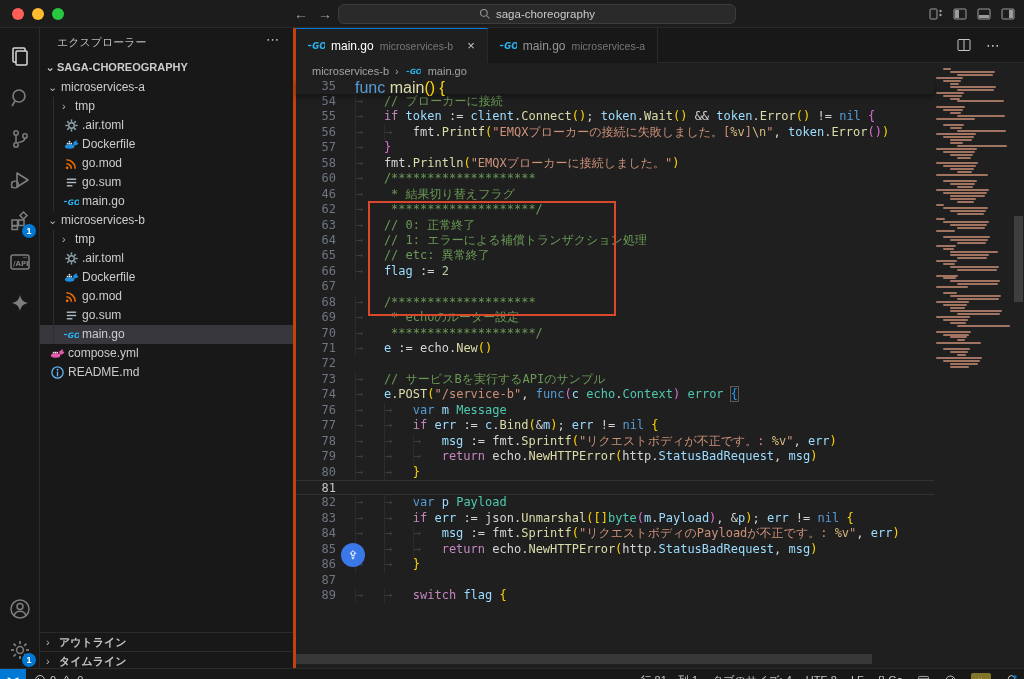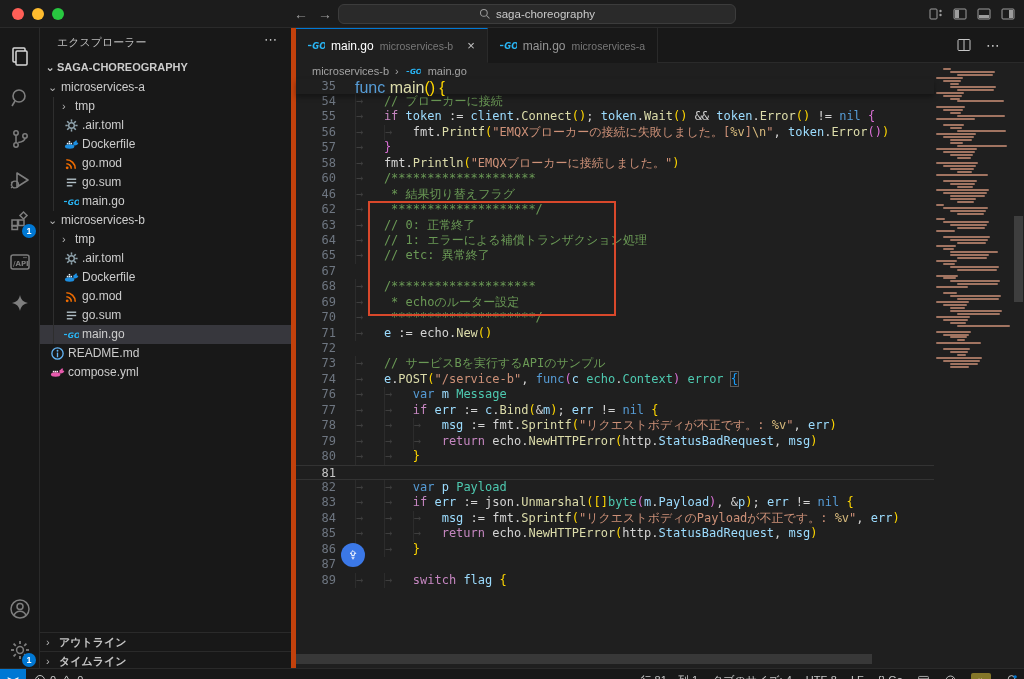--- a/index.html
+++ b/index.html
@@ -10,21 +10,21 @@
   .tl { position:absolute; top:8px; width:12px; height:12px; border-radius:50%; }
   .nav { position:absolute; top:5px; width:18px; height:18px; color:#9d9d9d; font-size:14px; text-align:center; line-height:18px; }
   #searchbox { position:absolute; left:338px; top:4px; width:398px; height:20px; background:#2a2a2a; border:1px solid #3c3c3c; border-radius:6px; color:#c9c9c9; font-size:11.5px; display:flex; align-items:center; justify-content:center; gap:5px; }
   .tb-ic { position:absolute; top:6px; width:16px; height:16px; color:#9d9d9d; }
   
   #activitybar { position:absolute; left:0; top:28px; width:40px; height:640px; background:#181818; border-right:1px solid #2a2a2a; }
   .act { position:absolute; left:0; width:40px; height:38px; display:flex; align-items:center; justify-content:center; color:#7e7e7e; }
   .act.on { color:#d7d7d7; }
   .badge { position:absolute; right:4px; bottom:2px; min-width:14px; height:14px; border-radius:7px; background:#0078d4; color:#fff; font-size:9px; line-height:14px; text-align:center; font-weight:bold; }
   
-  #sidebar { position:absolute; left:40px; top:28px; width:256px; height:640px; background:#181818; border-right:5px solid #c2410c; color:#cccccc; }
+  #sidebar { position:absolute; left:40px; top:28px; width:256px; height:640px; background:#181818; border-right:3px solid #c2410c; color:#cccccc; }
   #sb-head { position:absolute; left:0; top:0; width:100%; height:28px; }
   #sb-title { position:absolute; left:17px; top:7px; font-size:11px; color:#bdbdbd; }
   #sb-more { position:absolute; right:14px; top:4px; color:#bdbdbd; font-size:13px; }
   #sb-root { position:absolute; left:0; top:28px; width:100%; height:22px; font-weight:bold; font-size:11px; line-height:22px; }
   #sb-root .chev { position:absolute; left:4px; width:12px; text-align:center; color:#c5c5c5; }
   #sb-root .lbl { position:absolute; left:17px; }
   #tree { position:absolute; left:0; top:50px; width:100%; }
   .trow { position:relative; height:19px; font-size:12px; line-height:19px; color:#cccccc; white-space:nowrap; }
   .trow.sel { background:#37373d; }
   .trow .chev { position:absolute; width:10px; color:#b5b5b5; font-size:11px; }
@@ -353,40 +353,40 @@
           <svg viewBox="0 0 20 12" width="17" height="11">
             <line x1="0" y1="6" x2="4" y2="6" stroke="#29b6f6" stroke-width="1.6"></line>
             <text x="5" y="10" font-family="DejaVu Sans,sans-serif" font-size="10" font-weight="bold" font-style="italic" fill="#29b6f6">GO</text>
           </svg>
         </span>
         <span style="position: absolute; left: 42px;">main.go</span>
       </div>
       <div class="trow">
         <span class="fic" style="left: 10px;">
           <svg viewBox="0 0 16 16">
-            <circle cx="8" cy="8" r="6" fill="none" stroke="#64b5f6" stroke-width="1.4"></circle>
-            <circle cx="8" cy="5" r="1" fill="#64b5f6"></circle>
-            <rect x="7.3" y="7" width="1.4" height="5" fill="#64b5f6"></rect>
-          </svg>
-        </span>
-        <span style="position: absolute; left: 28px;">README.md</span>
-      </div>
-      <div class="trow">
-        <span class="fic" style="left: 10px;">
-          <svg viewBox="0 0 16 16">
             <path d="M1.5 9h10c2 0 3.4-1.2 3.8-2.6l-2-.9.8-1.5c-1.2-.4-2.3.1-2.8 1L10 5.5V9" fill="#e85aad"></path>
             <ellipse cx="6" cy="10.2" rx="5" ry="2.4" fill="#e85aad"></ellipse>
             <g fill="#fde3f1">
               <rect x="3" y="6.2" width="1.6" height="1.6"></rect>
               <rect x="5" y="6.2" width="1.6" height="1.6"></rect>
               <rect x="7" y="6.2" width="1.6" height="1.6"></rect>
             </g>
           </svg>
         </span>
         <span style="position: absolute; left: 28px;">compose.yml</span>
+      </div>
+      <div class="trow">
+        <span class="fic" style="left: 10px;">
+          <svg viewBox="0 0 16 16">
+            <circle cx="8" cy="8" r="6" fill="none" stroke="#64b5f6" stroke-width="1.4"></circle>
+            <circle cx="8" cy="5" r="1" fill="#64b5f6"></circle>
+            <rect x="7.3" y="7" width="1.4" height="5" fill="#64b5f6"></rect>
+          </svg>
+        </span>
+        <span style="position: absolute; left: 28px;">README.md</span>
       </div>
     </div>
   <div class="sect" style="top:604px">
     <span class="chev">›</span>
       <span class="lbl">アウトライン</span>
   </div>
   <div class="sect" style="top:623px">
     <span class="chev">›</span>
       <span class="lbl">タイムライン</span>
   </div>
@@ -443,20 +443,21 @@
       <div class="cl"><span class="num">55</span><span class="src"><span class="tabch">→</span><span style="color: rgb(197, 134, 192);">if</span><span style="color: rgb(212, 212, 212);"> </span><span style="color: rgb(156, 220, 254);">token</span><span style="color: rgb(212, 212, 212);"> := </span><span style="color: rgb(156, 220, 254);">client</span><span style="color: rgb(212, 212, 212);">.</span><span style="color: rgb(220, 220, 170);">Connect</span><span style="color: rgb(255, 215, 0);">()</span><span style="color: rgb(212, 212, 212);">; </span><span style="color: rgb(156, 220, 254);">token</span><span style="color: rgb(212, 212, 212);">.</span><span style="color: rgb(220, 220, 170);">Wait</span><span style="color: rgb(255, 215, 0);">()</span><span style="color: rgb(212, 212, 212);"> &amp;&amp; </span><span style="color: rgb(156, 220, 254);">token</span><span style="color: rgb(212, 212, 212);">.</span><span style="color: rgb(220, 220, 170);">Error</span><span style="color: rgb(255, 215, 0);">()</span><span style="color: rgb(212, 212, 212);"> != </span><span style="color: rgb(86, 156, 214);">nil</span><span style="color: rgb(212, 212, 212);"> </span><span style="color: rgb(218, 112, 214);">{</span></span></div>
       <div class="cl"><span class="num">56</span><span class="src"><span class="tabch">→</span><span class="tabch">→</span><span style="color: rgb(212, 212, 212);">fmt</span><span style="color: rgb(212, 212, 212);">.</span><span style="color: rgb(220, 220, 170);">Printf</span><span style="color: rgb(255, 215, 0);">(</span><span style="color: rgb(206, 145, 120);">"EMQXブローカーの接続に失敗しました。[</span><span style="color: rgb(215, 186, 125);">%v</span><span style="color: rgb(206, 145, 120);">]</span><span style="color: rgb(215, 186, 125);">\n</span><span style="color: rgb(206, 145, 120);">"</span><span style="color: rgb(212, 212, 212);">, </span><span style="color: rgb(156, 220, 254);">token</span><span style="color: rgb(212, 212, 212);">.</span><span style="color: rgb(220, 220, 170);">Error</span><span style="color: rgb(218, 112, 214);">()</span><span style="color: rgb(255, 215, 0);">)</span></span></div>
       <div class="cl"><span class="num">57</span><span class="src"><span class="tabch">→</span><span style="color: rgb(218, 112, 214);">}</span></span></div>
       <div class="cl"><span class="num">58</span><span class="src"><span class="tabch">→</span><span style="color: rgb(212, 212, 212);">fmt</span><span style="color: rgb(212, 212, 212);">.</span><span style="color: rgb(220, 220, 170);">Println</span><span style="color: rgb(255, 215, 0);">(</span><span style="color: rgb(206, 145, 120);">"EMQXブローカーに接続しました。"</span><span style="color: rgb(255, 215, 0);">)</span></span></div>
       <div class="cl"><span class="num">60</span><span class="src"><span class="tabch">→</span><span style="color: rgb(106, 153, 85);">/********************</span></span></div>
       <div class="cl"><span class="num">46</span><span class="src"><span class="tabch">→</span><span style="color: rgb(106, 153, 85);"> * 結果切り替えフラグ</span></span></div>
       <div class="cl"><span class="num">62</span><span class="src"><span class="tabch">→</span><span style="color: rgb(106, 153, 85);"> ********************/</span></span></div>
       <div class="cl"><span class="num">63</span><span class="src"><span class="tabch">→</span><span style="color: rgb(106, 153, 85);">// 0: 正常終了</span></span></div>
       <div class="cl"><span class="num">64</span><span class="src"><span class="tabch">→</span><span style="color: rgb(106, 153, 85);">// 1: エラーによる補償トランザクション処理</span></span></div>
       <div class="cl"><span class="num">65</span><span class="src"><span class="tabch">→</span><span style="color: rgb(106, 153, 85);">// etc: 異常終了</span></span></div>
+      <div class="cl"><span class="num">66</span><span class="src"><span class="tabch">→</span><span style="color: rgb(156, 220, 254);">flag</span><span style="color: rgb(212, 212, 212);"> := </span><span style="color: rgb(181, 206, 168);">2</span></span></div>
       <div class="cl"><span class="num">67</span><span class="src"></span></div>
       <div class="cl"><span class="num">68</span><span class="src"><span class="tabch">→</span><span style="color: rgb(106, 153, 85);">/********************</span></span></div>
       <div class="cl"><span class="num">69</span><span class="src"><span class="tabch">→</span><span style="color: rgb(106, 153, 85);"> * echoのルーター設定</span></span></div>
       <div class="cl"><span class="num">70</span><span class="src"><span class="tabch">→</span><span style="color: rgb(106, 153, 85);"> ********************/</span></span></div>
       <div class="cl"><span class="num">71</span><span class="src"><span class="tabch">→</span><span style="color: rgb(156, 220, 254);">e</span><span style="color: rgb(212, 212, 212);"> := </span><span style="color: rgb(212, 212, 212);">echo</span><span style="color: rgb(212, 212, 212);">.</span><span style="color: rgb(220, 220, 170);">New</span><span style="color: rgb(255, 215, 0);">()</span></span></div>
       <div class="cl"><span class="num">72</span><span class="src"></span></div>
       <div class="cl"><span class="num">73</span><span class="src"><span class="tabch">→</span><span style="color: rgb(106, 153, 85);">// サービスBを実行するAPIのサンプル</span></span></div>
       <div class="cl"><span class="num">74</span><span class="src"><span class="tabch">→</span><span style="color: rgb(156, 220, 254);">e</span><span style="color: rgb(212, 212, 212);">.</span><span style="color: rgb(220, 220, 170);">POST</span><span style="color: rgb(255, 215, 0);">(</span><span style="color: rgb(206, 145, 120);">"/service-b"</span><span style="color: rgb(212, 212, 212);">, </span><span style="color: rgb(86, 156, 214);">func</span><span style="color: rgb(218, 112, 214);">(</span><span style="color: rgb(156, 220, 254);">c</span><span style="color: rgb(212, 212, 212);"> </span><span style="color: rgb(78, 201, 176);">echo</span><span style="color: rgb(212, 212, 212);">.</span><span style="color: rgb(78, 201, 176);">Context</span><span style="color: rgb(218, 112, 214);">)</span><span style="color: rgb(212, 212, 212);"> </span><span style="color: rgb(78, 201, 176);">error</span><span style="color: rgb(212, 212, 212);"> </span><span style="color: rgb(23, 159, 255); outline: rgba(140, 140, 140, 0.55) solid 1px;">{</span></span></div>
       <div class="cl"><span class="num">76</span><span class="src"><span class="tabch">→</span><span class="tabch">→</span><span style="color: rgb(86, 156, 214);">var</span><span style="color: rgb(212, 212, 212);"> </span><span style="color: rgb(156, 220, 254);">m</span><span style="color: rgb(212, 212, 212);"> </span><span style="color: rgb(78, 201, 176);">Message</span></span></div>
       <div class="cl"><span class="num">77</span><span class="src"><span class="tabch">→</span><span class="tabch">→</span><span style="color: rgb(197, 134, 192);">if</span><span style="color: rgb(212, 212, 212);"> </span><span style="color: rgb(156, 220, 254);">err</span><span style="color: rgb(212, 212, 212);"> := </span><span style="color: rgb(156, 220, 254);">c</span><span style="color: rgb(212, 212, 212);">.</span><span style="color: rgb(220, 220, 170);">Bind</span><span style="color: rgb(255, 215, 0);">(</span><span style="color: rgb(212, 212, 212);">&amp;</span><span style="color: rgb(156, 220, 254);">m</span><span style="color: rgb(255, 215, 0);">)</span><span style="color: rgb(212, 212, 212);">; </span><span style="color: rgb(156, 220, 254);">err</span><span style="color: rgb(212, 212, 212);"> != </span><span style="color: rgb(86, 156, 214);">nil</span><span style="color: rgb(212, 212, 212);"> </span><span style="color: rgb(255, 215, 0);">{</span></span></div>

